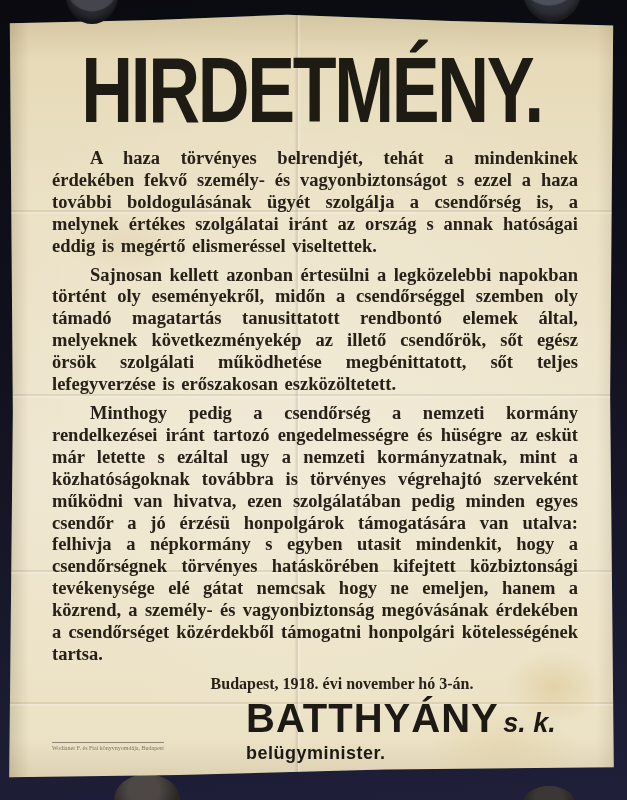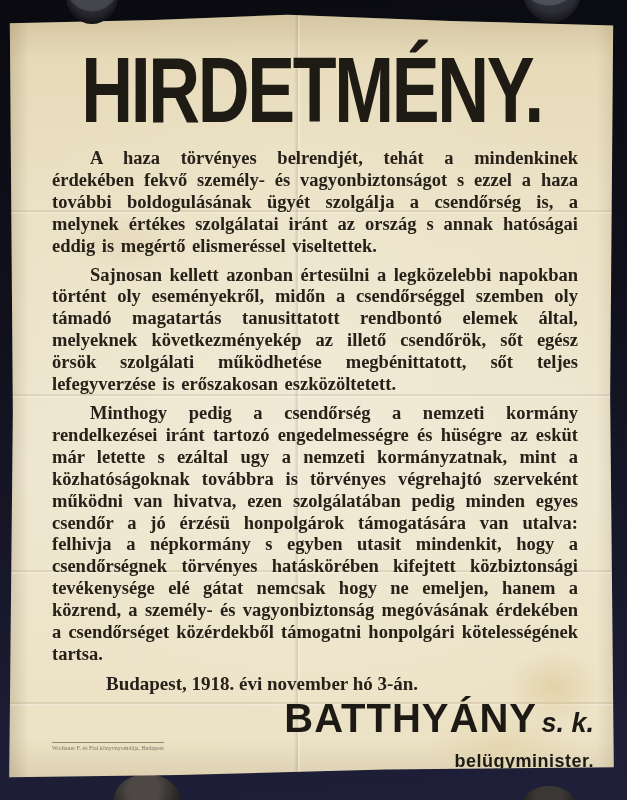--- a/index.html
+++ b/index.html
@@ -58,29 +58,29 @@
     font-family:"Liberation Sans", sans-serif; font-weight:bold;
     font-size:92px; line-height:1; color:#1e1a14;
     transform:scaleX(0.78); letter-spacing:-3px; white-space:nowrap;
   }
   .bodytext {
     position:absolute; top:128px; left:44px; width:526px;
     font-family:"Liberation Serif", serif; font-weight:bold;
     font-size:18.5px; line-height:21.9px; color:#272119; text-align:justify;
   }
   .para { margin:6px 0 7px; text-indent:38px; word-spacing:2px; }
-  .date { margin:4px 0 0; text-indent:54px; font-size:19px; text-align:left; }
+  .date { margin:4px 0 0; text-indent:54px; font-size:16px; text-align:center; }
   .sig {
-    position:absolute; top:682px; left:238px; width:348px; text-align:right;
+    position:absolute; top:682px; left:238px; width:348px; text-align:left;
     font-family:"Liberation Sans", sans-serif; color:#1d1a15;
   }
   .sigline { white-space:nowrap; }
   .signame { font-size:40px; font-weight:bold; letter-spacing:1px; }
   .sigsk { font-size:27px; font-weight:bold; font-style:italic; }
-  .sigrole { font-size:18px; font-weight:bold; margin-top:10px; letter-spacing:.5px; }
+  .sigrole { font-size:18px; font-weight:bold; margin-top:2px; letter-spacing:.5px; }
   .imprint {
     position:absolute; left:44px; top:728px; width:112px;
     border-top:1px solid #8d8775; padding-top:2px;
     font-family:"Liberation Serif", serif; font-size:6px; color:#7d7668;
     white-space:nowrap; overflow:hidden;
   }
 </style>
 </head>
 <body>
 

